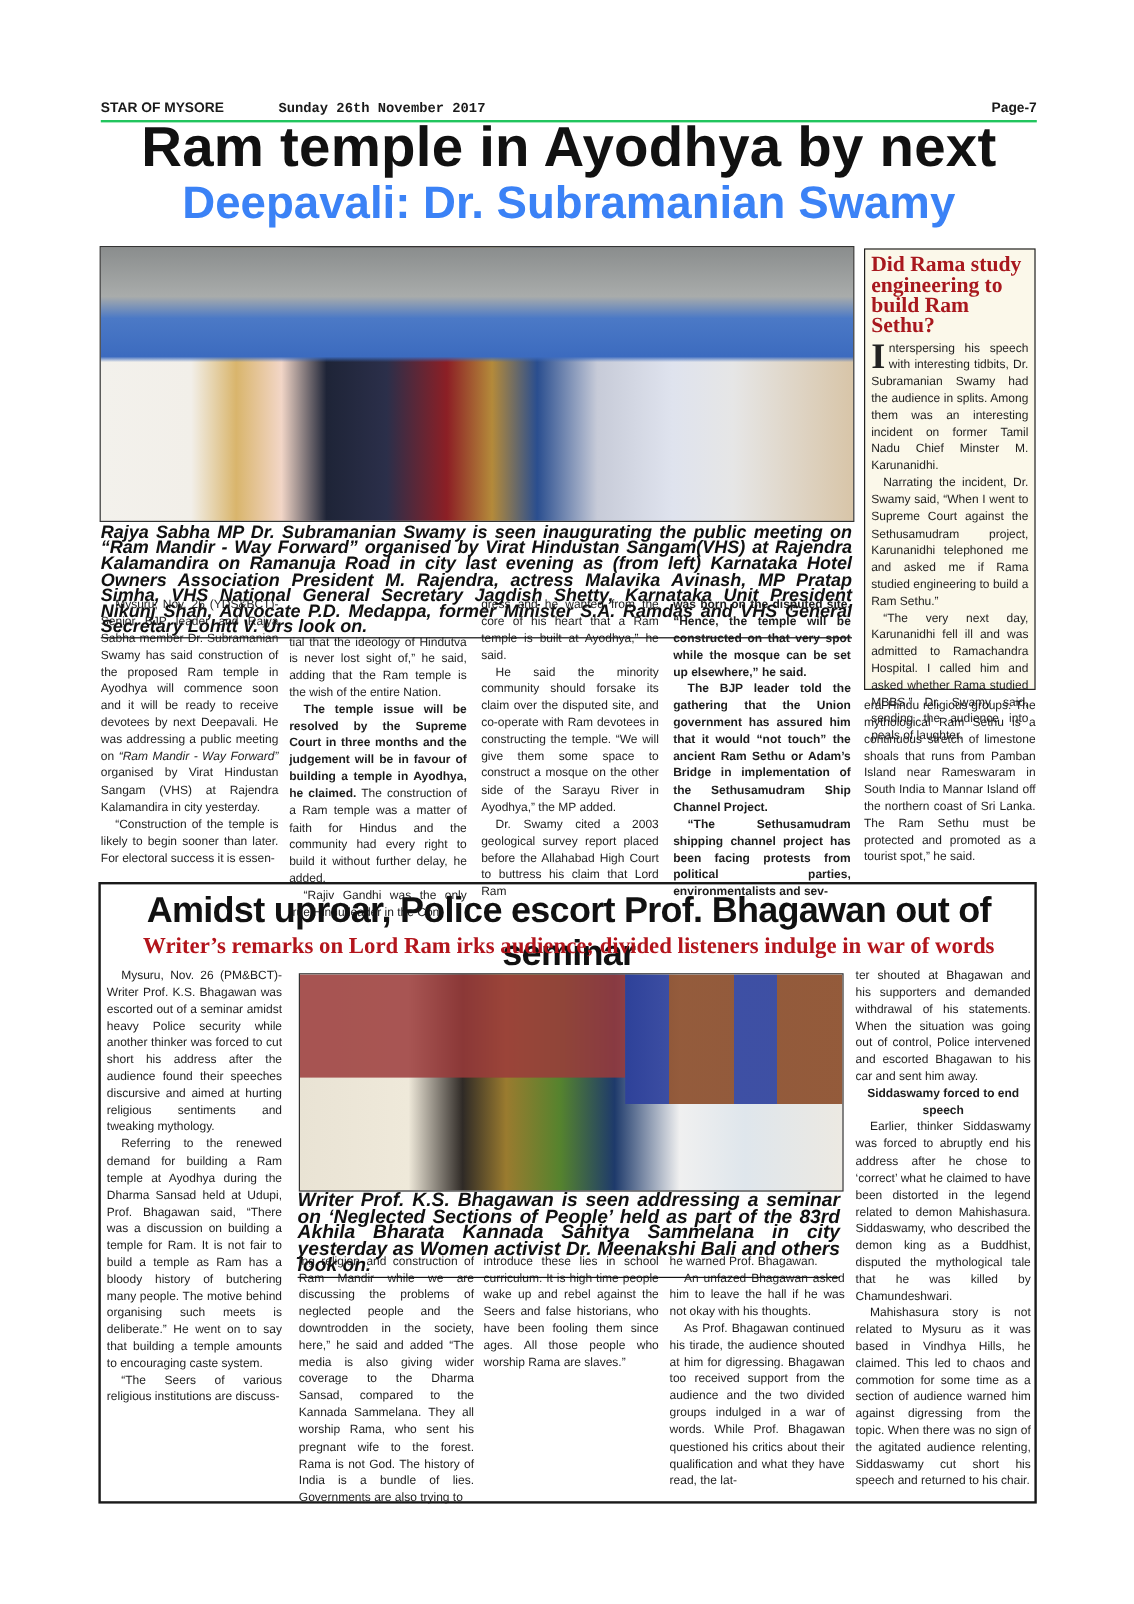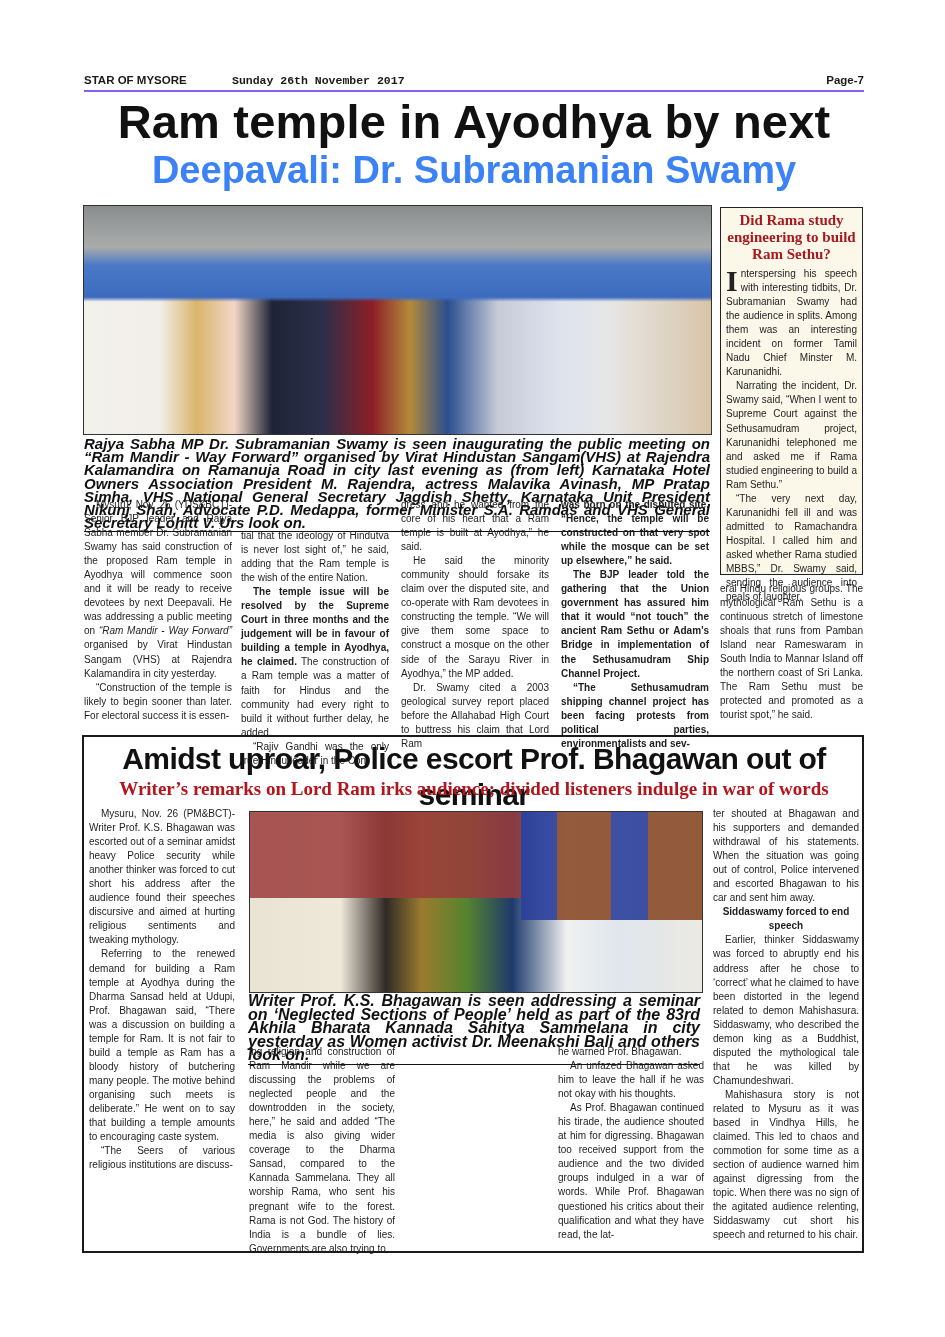--- a/index.html
+++ b/index.html
@@ -1,17 +1,17 @@
 <!DOCTYPE html>
 <html><head>
 <meta charset="utf-8">
 <style>
   html, body { margin:0; padding:0; background:#ffffff; }
   body { width:945px; height:1337px; position:relative; overflow:hidden; font-family:"Liberation Sans", sans-serif; color:#1a1a1a; }
-  .masthead { position:absolute; left:84px; top:72px; width:780px; height:18px; border-bottom:2px solid #8b5cf6; font-family:"Liberation Sans", sans-serif; font-weight:bold; font-size:11.5px; }
+  .masthead { position:absolute; left:84px; top:82px; width:780px; height:18px; border-bottom:2px solid #22c55e; font-family:"Liberation Sans", sans-serif; font-weight:bold; font-size:11.5px; }
   .masthead .paper { position:absolute; left:0; top:2px; }
   .masthead .date { position:absolute; left:148px; top:2px;font-family:Liberation Mono, monospace; }
   .masthead .page { position:absolute; right:0; top:2px;margin-left:43px; }
   .hl1 { position:absolute; left:84px; top:96px; width:780px; text-align:center; font-weight:bold; font-size:47px; line-height:52px; letter-spacing:0.2px; color:#111; }
   .hl2 { position:absolute; left:84px; top:148px; width:780px; text-align:center; font-weight:bold; font-size:38px; line-height:44px; color:#3b82f6; }
   .photo { position:absolute; overflow:hidden; border:1px solid #333; }
   .photo1 { left:83px; top:205px; width:627px; height:228px;
     background:
       linear-gradient(180deg, #8a8d8d 0%, #a9acab 18%, #4b79c6 26%, #3c6bbf 40%, rgba(0,0,0,0) 42%),
       linear-gradient(90deg, #f3f1ec 0%, #f2efe9 12%, #d9b56c 18%, #f2d6c7 24%, #1e2437 30%, #2b2f4a 38%, #8c1f25 46%, #b48a3a 52%, #2a4e8f 58%, #c7cbd8 66%, #dfe3ee 76%, #e6e6e6 84%, #d8c5a8 100%); }
@@ -23,21 +23,21 @@
   .ph-label { position:absolute; left:8px; bottom:6px; font-size:10px; color:rgba(255,255,255,0.0); }
   .caption { position:absolute; font-style:italic; font-weight:bold; font-size:15px; line-height:13.2px; text-align:justify; color:#111; }
   .cap1 { left:84px; top:437px; width:626px; border-bottom:1.5px solid #111; padding-bottom:2px; }
   .cap2 { left:248px; top:994px; width:452px; border-bottom:1.5px solid #111; padding-bottom:2px; font-size:16px; line-height:13.5px; }
   .col { position:absolute; font-size:10px; line-height:14.05px; text-align:justify; color:#1d1d1d; }
   .col p { margin:0; text-indent:12px; }
   .col p.noind { text-indent:0; }
   .col b { font-weight:bold; }
   .col i { font-style:italic; }
   .sidebox { position:absolute; left:720px; top:207px; width:143px; height:368px; border:1.5px solid #222; background:#fbf8ea; box-sizing:border-box; padding:4px 5px; }
-  .sidebox h3 { margin:0 0 4px 0; font-family:"Liberation Serif", serif; font-weight:bold; color:#a8181e; text-align:center; font-size:15px; line-height:17px; }
+  .sidebox h3 { margin:0 0 4px 0; font-family:"Liberation Serif", serif; font-weight:bold; color:#a8181e; text-align:left; font-size:18px; line-height:17px; }
   .sidebox .body { font-size:10px; line-height:14.05px; text-align:justify; color:#1d1d1d; }
   .sidebox .body p { margin:0; text-indent:10px; }
   .sidebox .dropcap { float:left; font-family:"Liberation Serif", serif; font-size:30px; line-height:26px; margin:1px 3px 0 0; font-weight:bold; color:#222; }
   .storybox { position:absolute; left:82px; top:735px; width:782px; height:518px; border:2px solid #1a1a1a; box-sizing:border-box; }
   .hl3 { position:absolute; left:84px; top:741px; width:780px; text-align:center; font-weight:bold; font-size:30px; line-height:36px; letter-spacing:-0.6px; color:#111; }
   .deck { position:absolute; left:84px; top:777px; width:780px; text-align:center; font-family:"Liberation Serif", serif; font-weight:bold; font-size:19px; line-height:24px; color:#b3151c; }
   .subhead { text-align:center; font-weight:bold; text-indent:0 !important; }
 </style>
 </head>
 <body>
@@ -99,20 +99,21 @@
 
 <div class="col" style="left:89px;top:807px;width:146px;">
   <p>Mysuru, Nov. 26 (PM&amp;BCT)- Writer Prof. K.S. Bhagawan was escorted out of a seminar amidst heavy Police security while another thinker was forced to cut short his address after the audience found their speeches discursive and aimed at hurting religious sentiments and tweaking mythology.</p>
   <p>Referring to the renewed demand for building a Ram temple at Ayodhya during the Dharma Sansad held at Udupi, Prof. Bhagawan said, “There was a discussion on building a temple for Ram. It is not fair to build a temple as Ram has a bloody history of butchering many people. The motive behind organising such meets is deliberate.” He went on to say that building a temple amounts to encouraging caste system.</p>
   <p>“The Seers of various religious institutions are discuss-</p>
 </div>
 <div class="col" style="left:249px;top:1045px;width:146px;">
   <p class="noind">ing religion and construction of Ram Mandir while we are discussing the problems of neglected people and the downtrodden in the society, here,” he said and added “The media is also giving wider coverage to the Dharma Sansad, compared to the Kannada Sammelana. They all worship Rama, who sent his pregnant wife to the forest. Rama is not God. The history of India is a bundle of lies. Governments are also trying to</p>
 </div>
 <div class="col" style="left:403px;top:1045px;width:146px;">
+  <p class="noind">introduce these lies in school curriculum. It is high time people wake up and rebel against the Seers and false historians, who have been fooling them since ages. All those people who worship Rama are slaves.”</p>
 </div>
 <div class="col" style="left:558px;top:1045px;width:146px;">
   <p class="noind">he warned Prof. Bhagawan.</p>
   <p>An unfazed Bhagawan asked him to leave the hall if he was not okay with his thoughts.</p>
   <p>As Prof. Bhagawan continued his tirade, the audience shouted at him for digressing. Bhagawan too received support from the audience and the two divided groups indulged in a war of words. While Prof. Bhagawan questioned his critics about their qualification and what they have read, the lat-</p>
 </div>
 <div class="col" style="left:713px;top:807px;width:146px;">
   <p class="noind">ter shouted at Bhagawan and his supporters and demanded withdrawal of his statements. When the situation was going out of control, Police intervened and escorted Bhagawan to his car and sent him away.</p>
   <p class="subhead">Siddaswamy forced to end speech</p>
   <p>Earlier, thinker Siddaswamy was forced to abruptly end his address after he chose to ‘correct’ what he claimed to have been distorted in the legend related to demon Mahishasura. Siddaswamy, who described the demon king as a Buddhist, disputed the mythological tale that he was killed by Chamundeshwari.</p>

